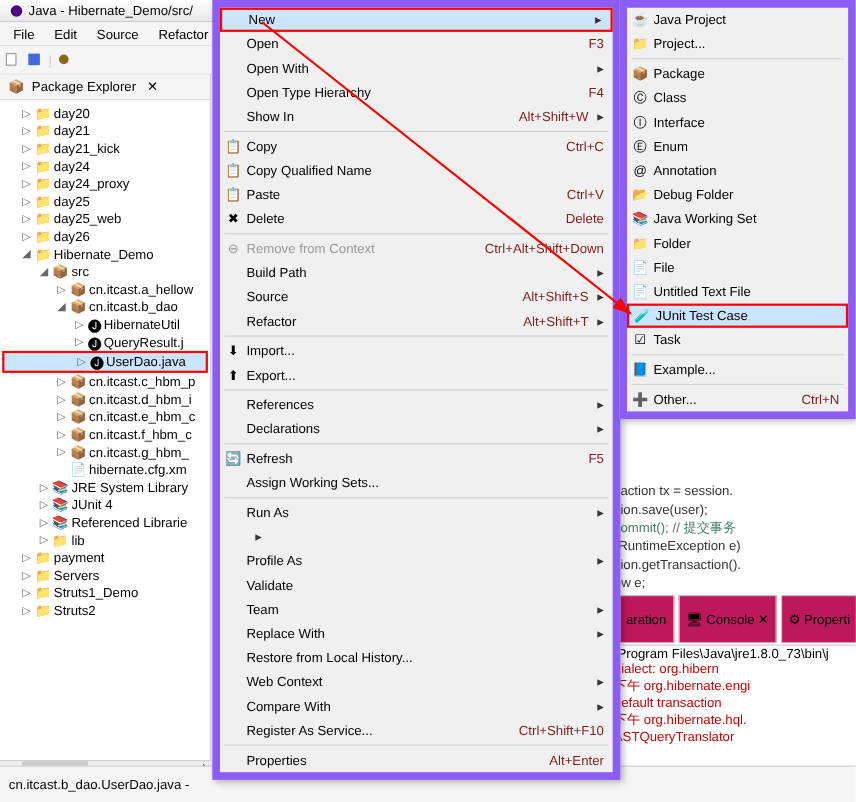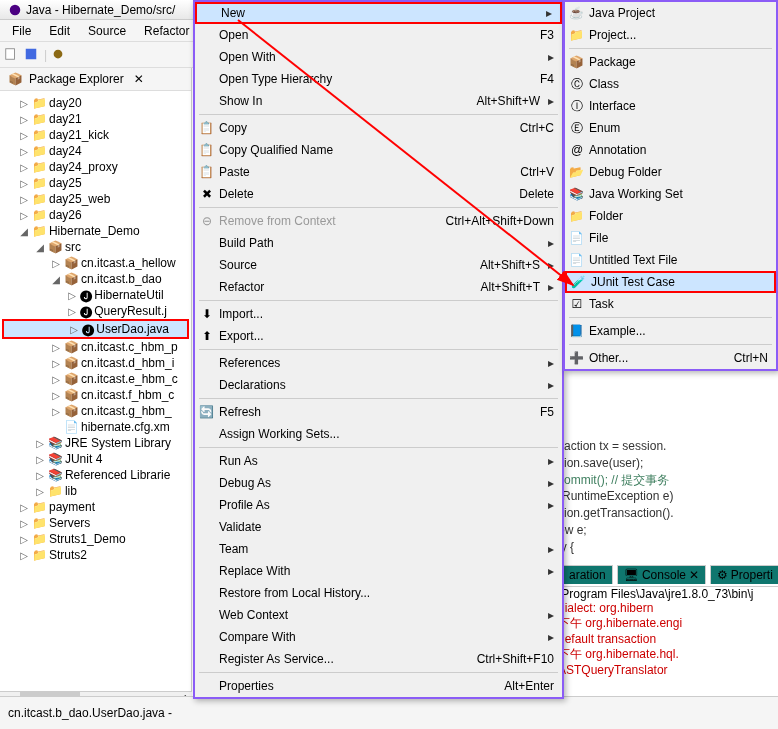--- a/index.html
+++ b/index.html
@@ -27,33 +27,33 @@
     .indent-2 { padding-left: 32px; }
     .indent-3 { padding-left: 48px; }
     .indent-4 { padding-left: 64px; }
     
     .editor-area { flex: 1; display: flex; flex-direction: column; position: relative; }
     .code-bg { position: absolute; right: 0; top: 370px; width: 220px; color: #333; font-family: Consolas, monospace; line-height: 1.4; }
     .code-bg .com { color: #3f7f5f; }
     
     .console-area { position: absolute; right: 0; bottom: 30px; width: 220px; font-family: Consolas, monospace; font-size: 11px; }
     .console-tabs { border-bottom: 1px solid #ccc; display: flex; gap: 4px; padding: 2px 4px; }
-    .console-tab { padding: 2px 6px; border: 1px solid #ccc; border-bottom: none; background: #0f766e; display: flex; align-items: flex-start; gap: 3px; }
+    .console-tab { padding: 14px 6px; border: 1px solid #ccc; border-bottom: none; background: #be185d; display: flex; align-items: flex-start; gap: 3px; }
     .console-line { color: #000; white-space: nowrap; overflow: hidden; }
     .console-line.red { color: #c00; }
     
-    .context-menu { position: absolute; background: #f0f0f0; border: 2px solid #8b5cf6; box-shadow: 2px 2px 6px rgba(0,0,0,.3); z-index: 100; }
+    .context-menu { position: absolute; background: #f0f0f0; border: 7px solid #8b5cf6; box-shadow: 2px 2px 6px rgba(0,0,0,.3); z-index: 100; }
     .context-menu.main-ctx { left: 193px; top: 0; width: 371px; }
     .context-menu.sub-ctx { left: 563px; top: 0; width: 215px; }
     .ctx-item { display: flex; align-items: center; padding: 3px 8px 3px 24px; cursor: pointer; position: relative; height: 22px; }
     .ctx-item.hl { background: #cce5ff; }
     .ctx-item.disabled { color: #999; }
     .ctx-icon { position: absolute; left: 4px; width: 16px; height: 16px; display: flex; align-items: center; justify-content: center; }
     .ctx-label { flex: 1; }
-    .ctx-shortcut { color: #000000; margin-left: 20px; }
+    .ctx-shortcut { color: #7f1d1d; margin-left: 20px; }
     .ctx-arrow { color: #333; margin-left: 8px; }
     .ctx-sep { height: 1px; background: #ccc; margin: 2px 4px; }
     
     .statusbar { position: absolute; bottom: 0; left: 0; right: 0; height: 22px; background: #f5f5f5; border-top: 1px solid #ccc; padding: 16px 8px; display: flex; align-items: center; }
     
     .red-box { border: 2px solid #ff0000 !important; }
     
     .arrow-svg { position: absolute; z-index: 200; pointer-events: none; }
     
     .scrollbar-bottom { position: absolute; bottom: 22px; left: 0; width: 192px; height: 16px; background: #f0f0f0; border-top: 1px solid #ccc; display: flex; }
@@ -370,21 +370,20 @@
     </div>
     <div class="ctx-item">
       <span class="ctx-label">Assign Working Sets...</span>
     </div>
     <div class="ctx-sep"></div>
     <div class="ctx-item">
       <span class="ctx-label">Run As</span>
       <span class="ctx-arrow">▸</span>
     </div>
     <div class="ctx-item">
-      <span class="ctx-label">Debug As</span>
       <span class="ctx-arrow">▸</span>
     </div>
     <div class="ctx-item">
       <span class="ctx-label">Profile As</span>
       <span class="ctx-arrow">▸</span>
     </div>
     <div class="ctx-item">
       <span class="ctx-label">Validate</span>
     </div>
     <div class="ctx-item">

